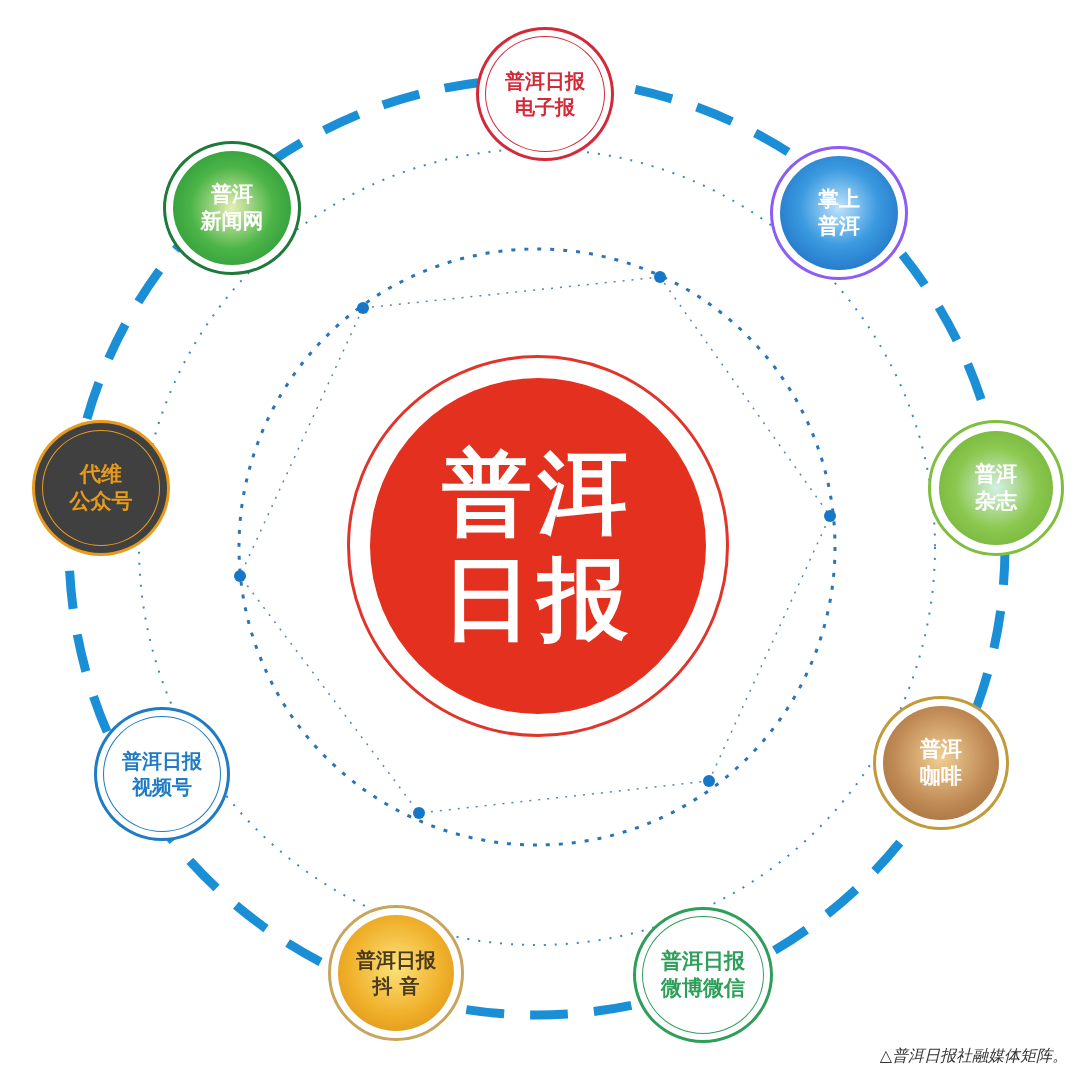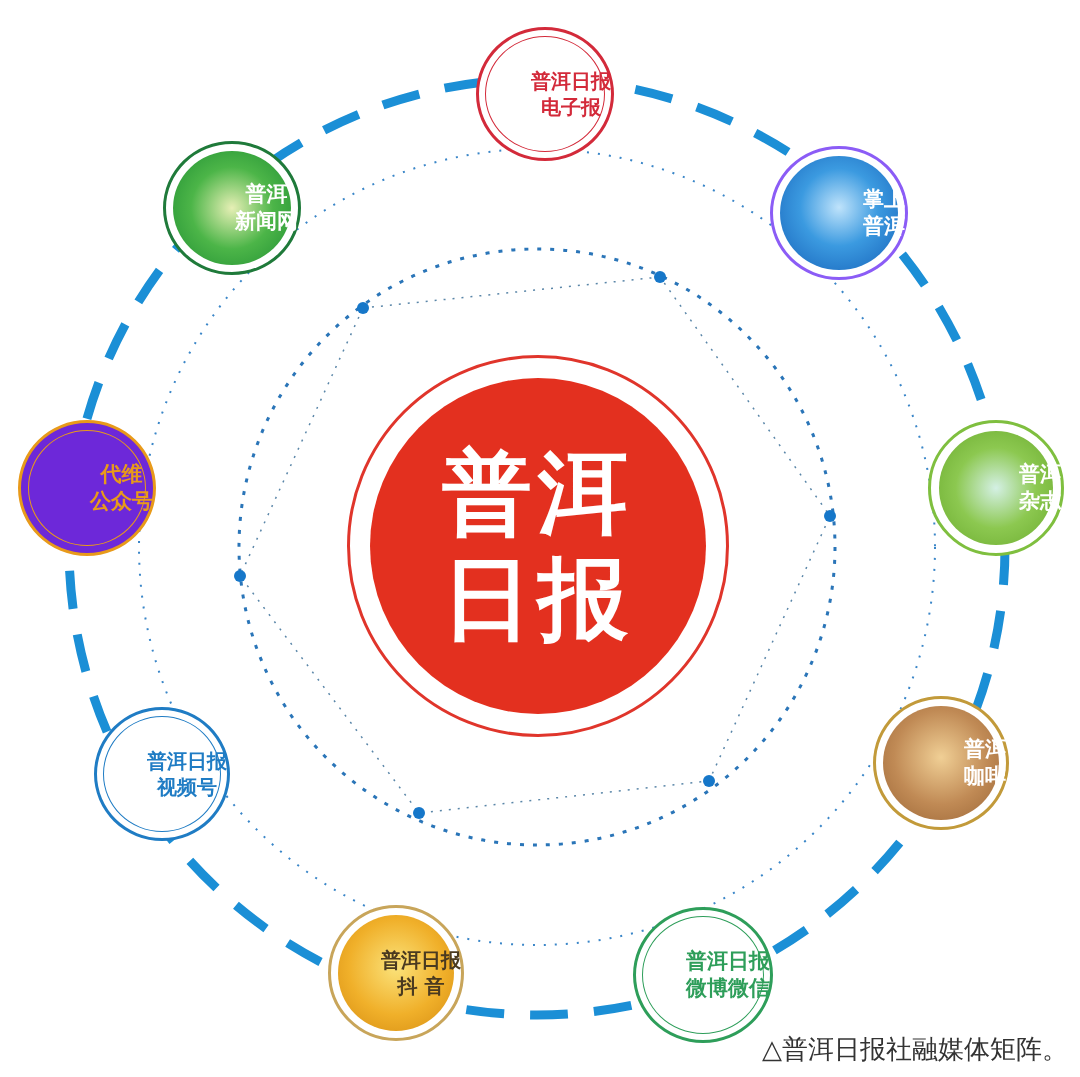--- a/index.html
+++ b/index.html
@@ -1,24 +1,24 @@
 <!DOCTYPE html>
 <html><head>
 <meta charset="utf-8">
 <style>
   html, body { margin: 0; padding: 0; background: #ffffff; }
   body { width: 1080px; height: 1077px; position: relative; overflow: hidden; font-family: "DejaVu Sans", sans-serif; }
   #stage { position: absolute; left: 0; top: 0; width: 1080px; height: 1077px; }
-  .node { position: absolute; border-radius: 50%; display: flex; align-items: center; justify-content: flex-end; box-sizing: border-box; }
+  .node { position: absolute; border-radius: 50%; display: flex; align-items: center; justify-content: center; box-sizing: border-box; }
   .node .inner { position: absolute; border-radius: 50%; }
   .node .label { position: relative; z-index: 2; text-align: center; font-weight: bold; line-height: 1.3; white-space: pre-line; }
   .center-node { position: absolute; left: 347px; top: 355px; width: 382px; height: 382px; border-radius: 50%; border: 3px solid #e0352b; box-sizing: border-box; display:flex; align-items:center; justify-content:center; background:#fff; }
   .center-node .disc { position:absolute; left: 20px; top: 20px; width: 336px; height: 336px; border-radius: 50%; background: #e3301f; }
   .center-node .label { position: relative; z-index:2; color:#fff; font-size: 90px; font-weight: bold; line-height: 1.18; letter-spacing: 6px; text-align:center; white-space: pre-line; }
-  .caption { position: absolute; right: 12px; bottom: 10px; font-size: 26px; color: #333; font-family: "DejaVu Sans", sans-serif; }
+  .caption { position: absolute; right: 12px; bottom: 10px; font-size: 16px; color: #333; font-family: "DejaVu Sans", sans-serif; font-style: italic; }
 </style>
 </head>
 <body>
 
 <div id="stage">
   <svg width="1080" height="1077" style="position:absolute;left:0;top:0;">
 
     <circle cx="537" cy="547" r="468" fill="none" stroke="#1b8fd6" stroke-width="9" stroke-dasharray="38 26"></circle>
 
     <circle cx="537" cy="547" r="398" fill="none" stroke="#3a86c8" stroke-width="2" stroke-dasharray="2 9"></circle>
@@ -104,21 +104,21 @@
     <div class="label" style="color:#4a3a20;font-size:20px;">普洱日报
 抖 音</div>
   </div>
 
   <div class="node" style="left:94px;top:707px;width:136px;height:134px;border:3px solid #1f7cc4;background:#fff;">
     <div class="inner" style="left:6px;top:6px;right:6px;bottom:6px;border:1px solid #1f7cc4;"></div>
     <div class="label" style="color:#1f7cc4;font-size:20px;">普洱日报
 视频号</div>
   </div>
 
-  <div class="node" style="left:18px;top:420px;width:138px;height:136px;border:3px solid #e89a1a;background:#6d28d9;">
+  <div class="node" style="left:32px;top:420px;width:138px;height:136px;border:3px solid #e89a1a;background:#404040;">
     <div class="inner" style="left:7px;top:7px;right:7px;bottom:7px;border:1px solid #e89a1a;"></div>
     <div class="label" style="color:#e89a1a;font-size:21px;">代维
 公众号</div>
   </div>
 
   <div class="node" style="left:163px;top:141px;width:138px;height:134px;border:3px solid #1f7a3a;background:#fff;">
     <div class="inner" style="left:7px;top:7px;right:7px;bottom:7px;background:radial-gradient(circle at 50% 50%, #e6efb5 0%, #4cb548 50%, #1f8e32 100%);"></div>
     <div class="label" style="color:#fff;font-size:21px;">普洱
 新闻网</div>
   </div>

